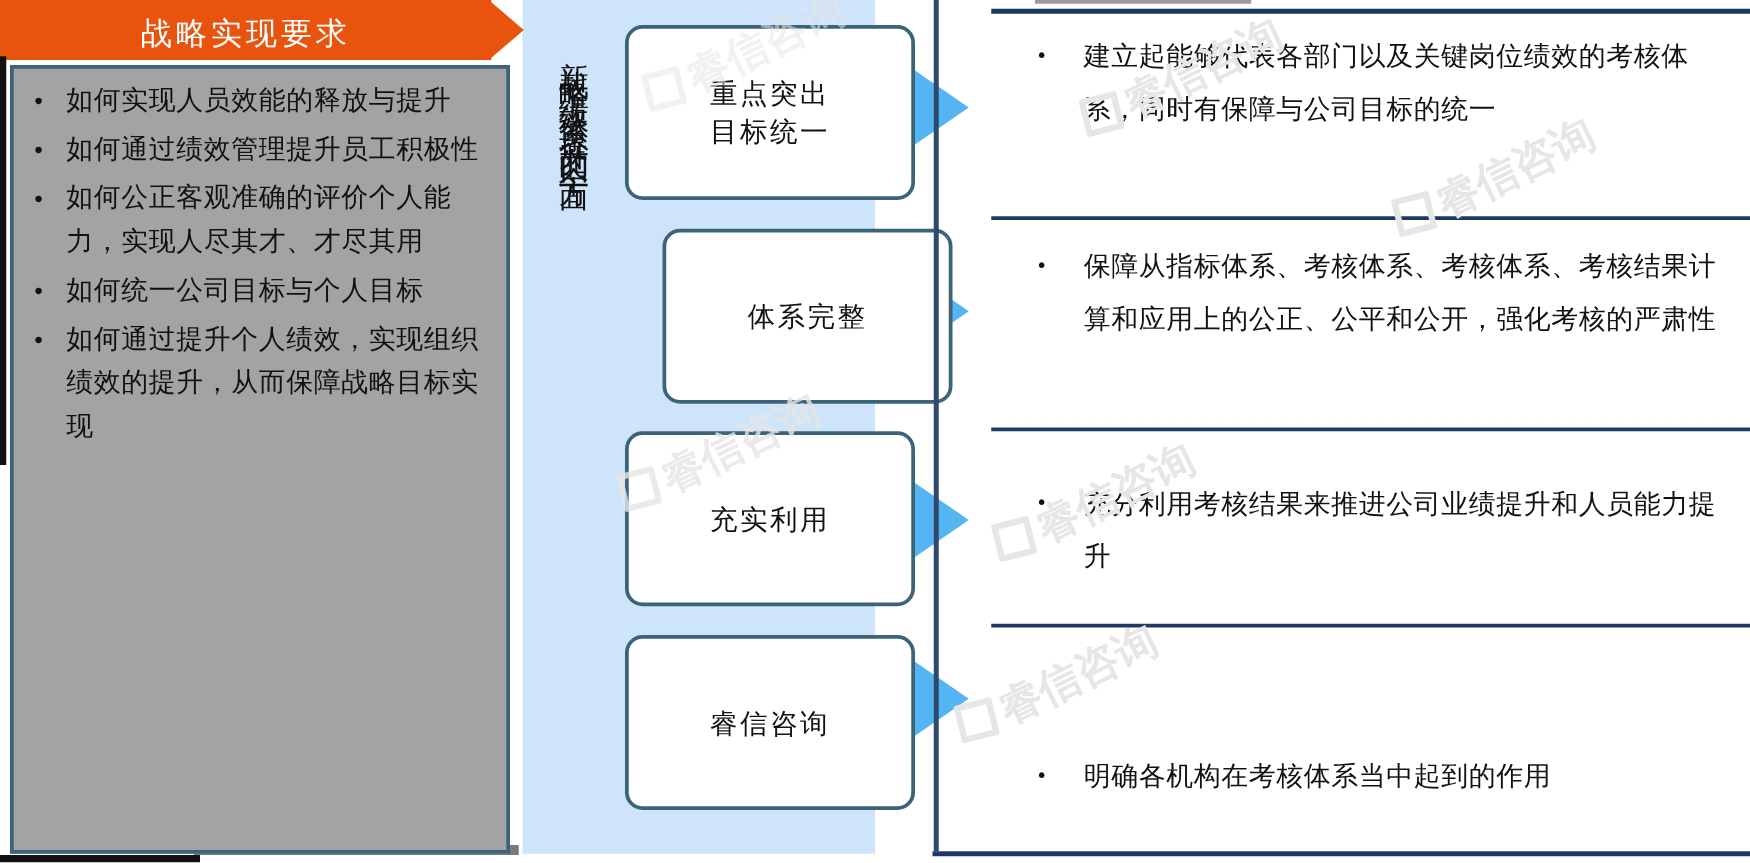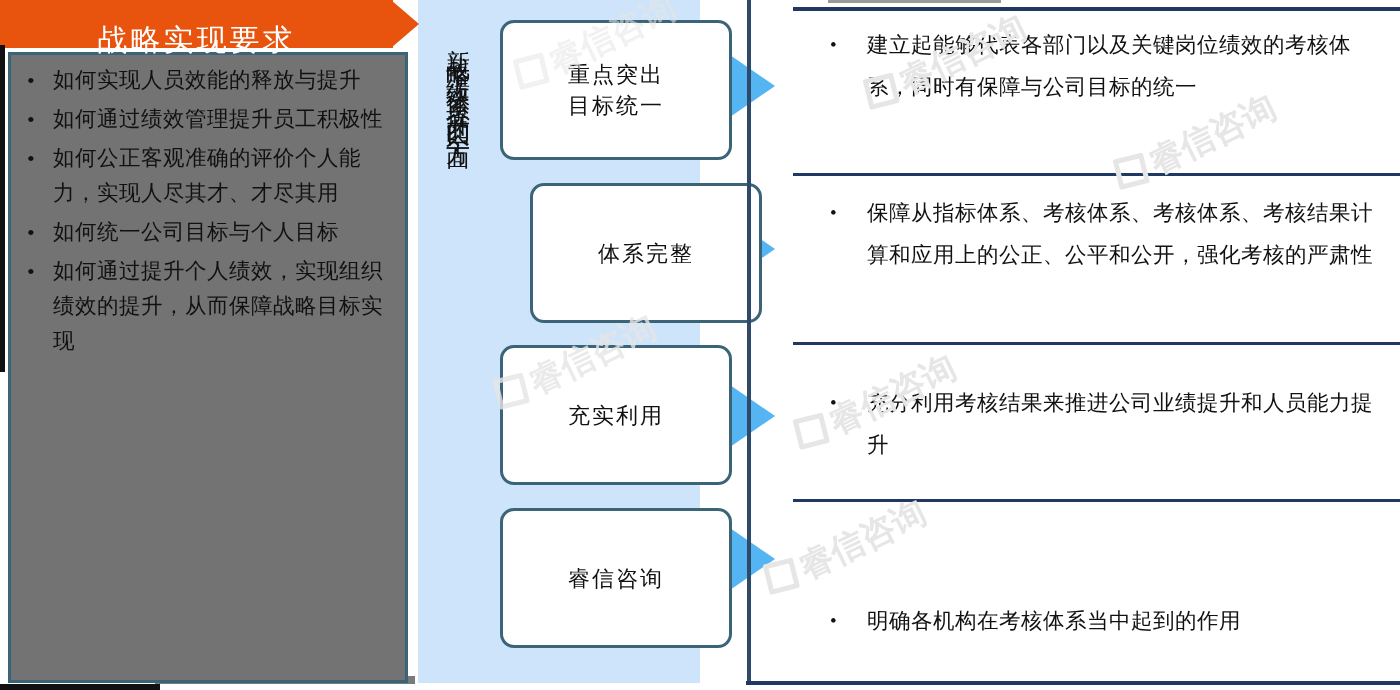--- a/index.html
+++ b/index.html
@@ -18,25 +18,25 @@
   .wm .sq{display:inline-block;width:.62em;height:.62em;border:.17em solid #e6e6e6;
           margin-right:.16em;transform:translateY(.04em) rotate(12deg);border-radius:.07em;}
 
   
   #left-panel{position:absolute;left:0;top:0;width:418px;height:690px;z-index:10;}
   #left-black-bar{position:absolute;left:0;top:45px;width:5px;height:327px;background:#111;z-index:14;}
   #left-header{position:absolute;left:0;top:0;width:418px;height:48px;z-index:12;}
   #left-header .hdr-body{position:absolute;left:0;top:0;width:393px;height:48px;background:#E8530E;}
   #left-header .hdr-point{position:absolute;left:391px;top:0;width:0;height:0;
       border-top:24px solid transparent;border-bottom:24px solid transparent;border-left:28px solid #E8530E;}
-  #left-header .hdr-title{position:absolute;left:0;top:16px;width:393px;height:48px;
+  #left-header .hdr-title{position:absolute;left:0;top:2px;width:393px;height:48px;
       display:flex;align-items:center;justify-content:center;
-      color:#ffffff;font-size:30px;letter-spacing:3px;}
+      color:#ffffff;font-size:25px;letter-spacing:3px;}
   #left-box{position:absolute;left:8px;top:52px;width:400px;height:631px;
-      background:#737373;border:3px solid #3C6478;box-sizing:border-box;z-index:11;}
+      background:#a3a3a3;border:3px solid #3C6478;box-sizing:border-box;z-index:11;}
   #left-box-shadow{position:absolute;left:155px;top:676px;width:260px;height:8px;background:#7a7a7a;z-index:9;}
   #left-list{position:absolute;left:6px;top:8px;right:6px;list-style:none;margin:0;padding:0;}
   #left-list li{position:relative;padding-left:36px;margin-bottom:4px;
       font-size:21.5px;line-height:35px;color:#111;letter-spacing:.5px;}
   #left-list li:before{content:"\2022";position:absolute;left:10px;top:0;font-size:22px;line-height:35px;}
 
   
   #mid-col{position:absolute;left:418px;top:0;width:282px;height:683px;background:#CDE4FA;z-index:8;}
   #mid-vtext{position:absolute;left:436px;top:30px;width:44px;
       writing-mode:vertical-rl;text-orientation:upright;

